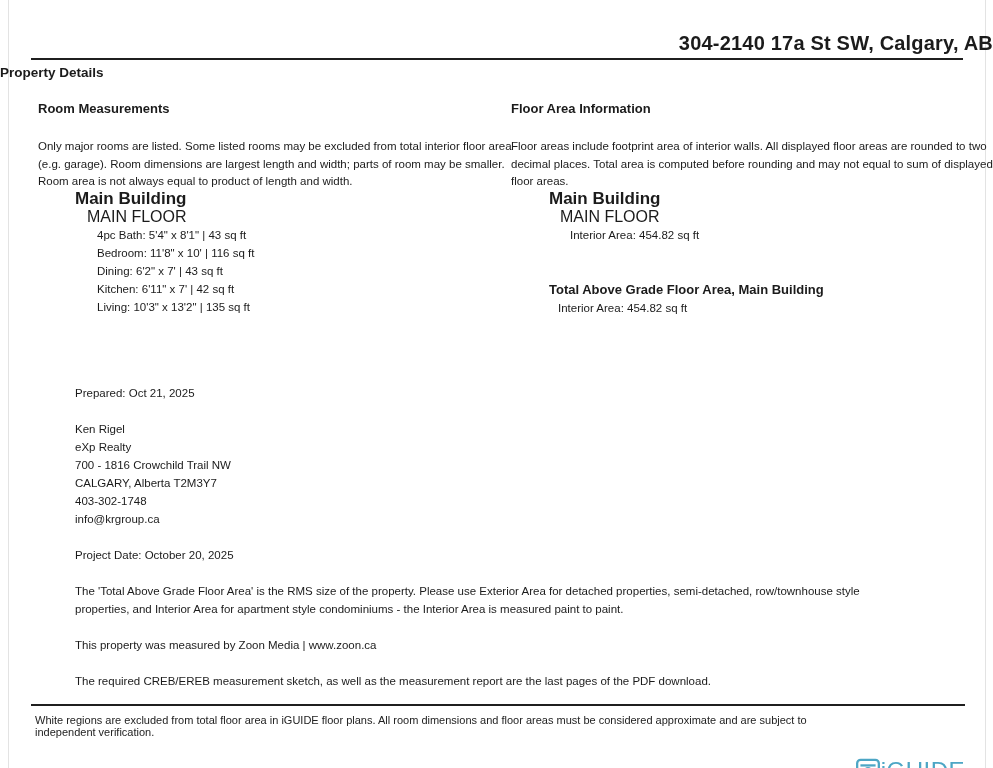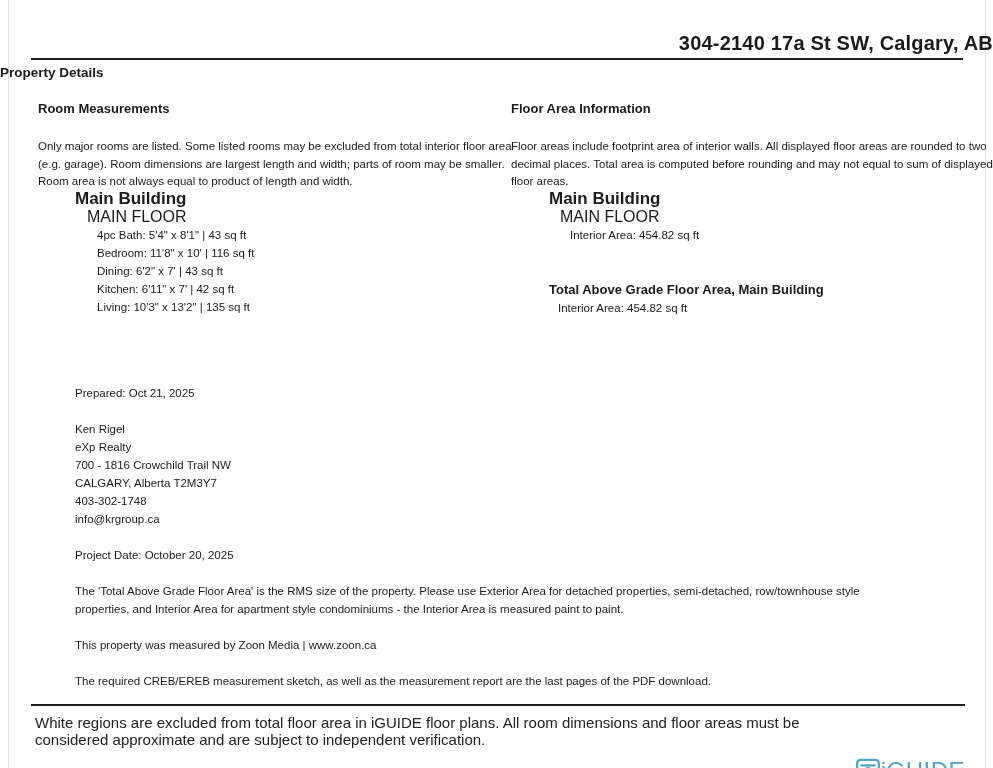--- a/index.html
+++ b/index.html
@@ -57,21 +57,21 @@
   }
   .details p { margin:0 0 18px 0; }
   .details .line { white-space:nowrap; }
 
   .rule-bottom {
     position:absolute; top:704px; left:31px; right:28px;
     height:2px; background:#1f1f1f;
   }
   .footer-disclaimer {
     position:absolute; left:35px; top:714px; right:128px;
-    font-size:15px; color:#222;
+    font-size:11px; color:#222;
   }
   .logo {
     position:absolute; right:28px; top:708px;
     display:flex; align-items:center; margin-top:48px;
   }
   .logo-text {
     font-size:24px; line-height:26px; font-weight:normal;
     letter-spacing:0.5px;
   }
 </style>

